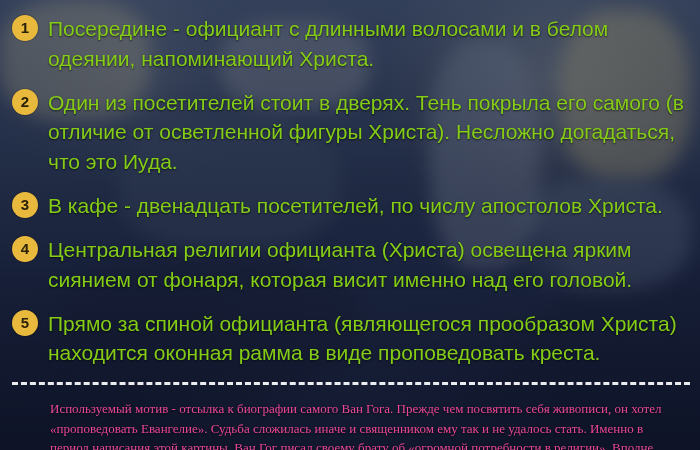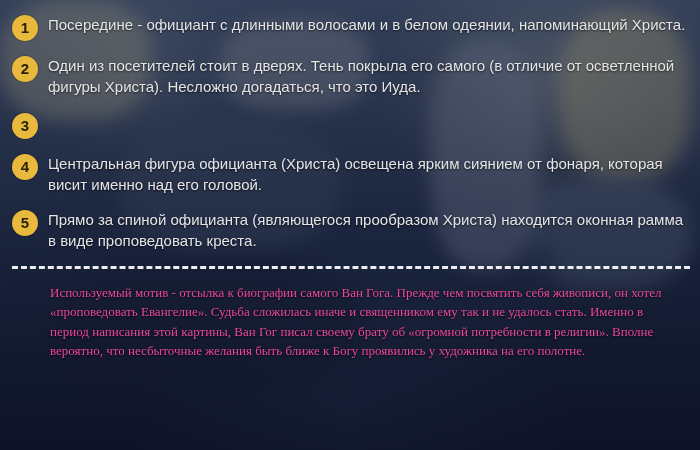--- a/index.html
+++ b/index.html
@@ -73,22 +73,22 @@
     color: #2a2208;
     font-size: 15px;
     font-weight: bold;
     line-height: 26px;
     text-align: center;
     margin-right: 10px;
     margin-top: 1px;
     box-shadow: 0 0 0 1px rgba(0,0,0,0.15);
   }
   .ptext {
-    color: #e5e5e5;
-    font-size: 15px;
+    color: #84cc16;
+    font-size: 21px;
     line-height: 1.42;
     text-shadow: 0 1px 2px rgba(0,0,0,0.65);
     max-width: 650px;
   }
 
   .divider {
     border-top: 3px dashed #ffffff;
     opacity: 0.92;
     margin: 6px 0 14px 0;
     width: 100%;
@@ -124,24 +124,25 @@
     <li class="point">
       <span class="badge">1</span>
       <span class="ptext">Посередине - официант с длинными волосами и в белом одеянии, напоминающий Христа.</span>
     </li>
     <li class="point">
       <span class="badge">2</span>
       <span class="ptext">Один из посетителей стоит в дверях. Тень покрыла его самого (в отличие от осветленной фигуры Христа). Несложно догадаться, что это Иуда.</span>
     </li>
     <li class="point">
       <span class="badge">3</span>
+      <span class="ptext">В кафе - двенадцать посетителей, по числу апостолов Христа.</span>
     </li>
     <li class="point">
       <span class="badge">4</span>
-      <span class="ptext">Центральная фигура официанта (Христа) освещена ярким сиянием от фонаря, которая висит именно над его головой.</span>
+      <span class="ptext">Центральная религии официанта (Христа) освещена ярким сиянием от фонаря, которая висит именно над его головой.</span>
     </li>
     <li class="point">
       <span class="badge">5</span>
       <span class="ptext">Прямо за спиной официанта (являющегося прообразом Христа) находится оконная рамма в виде проповедовать креста.</span>
     </li>
   </ul>
 
   <div class="divider"></div>
 
   <p class="footnote">Используемый мотив - отсылка к биографии самого Ван Гога. Прежде чем посвятить себя живописи, он хотел «проповедовать Евангелие». Судьба сложилась иначе и священником ему так и не удалось стать. Именно в период написания этой картины, Ван Гог писал своему брату об «огромной потребности в религии». Вполне вероятно, что несбыточные желания быть ближе к Богу проявились у художника на его полотне.</p>

